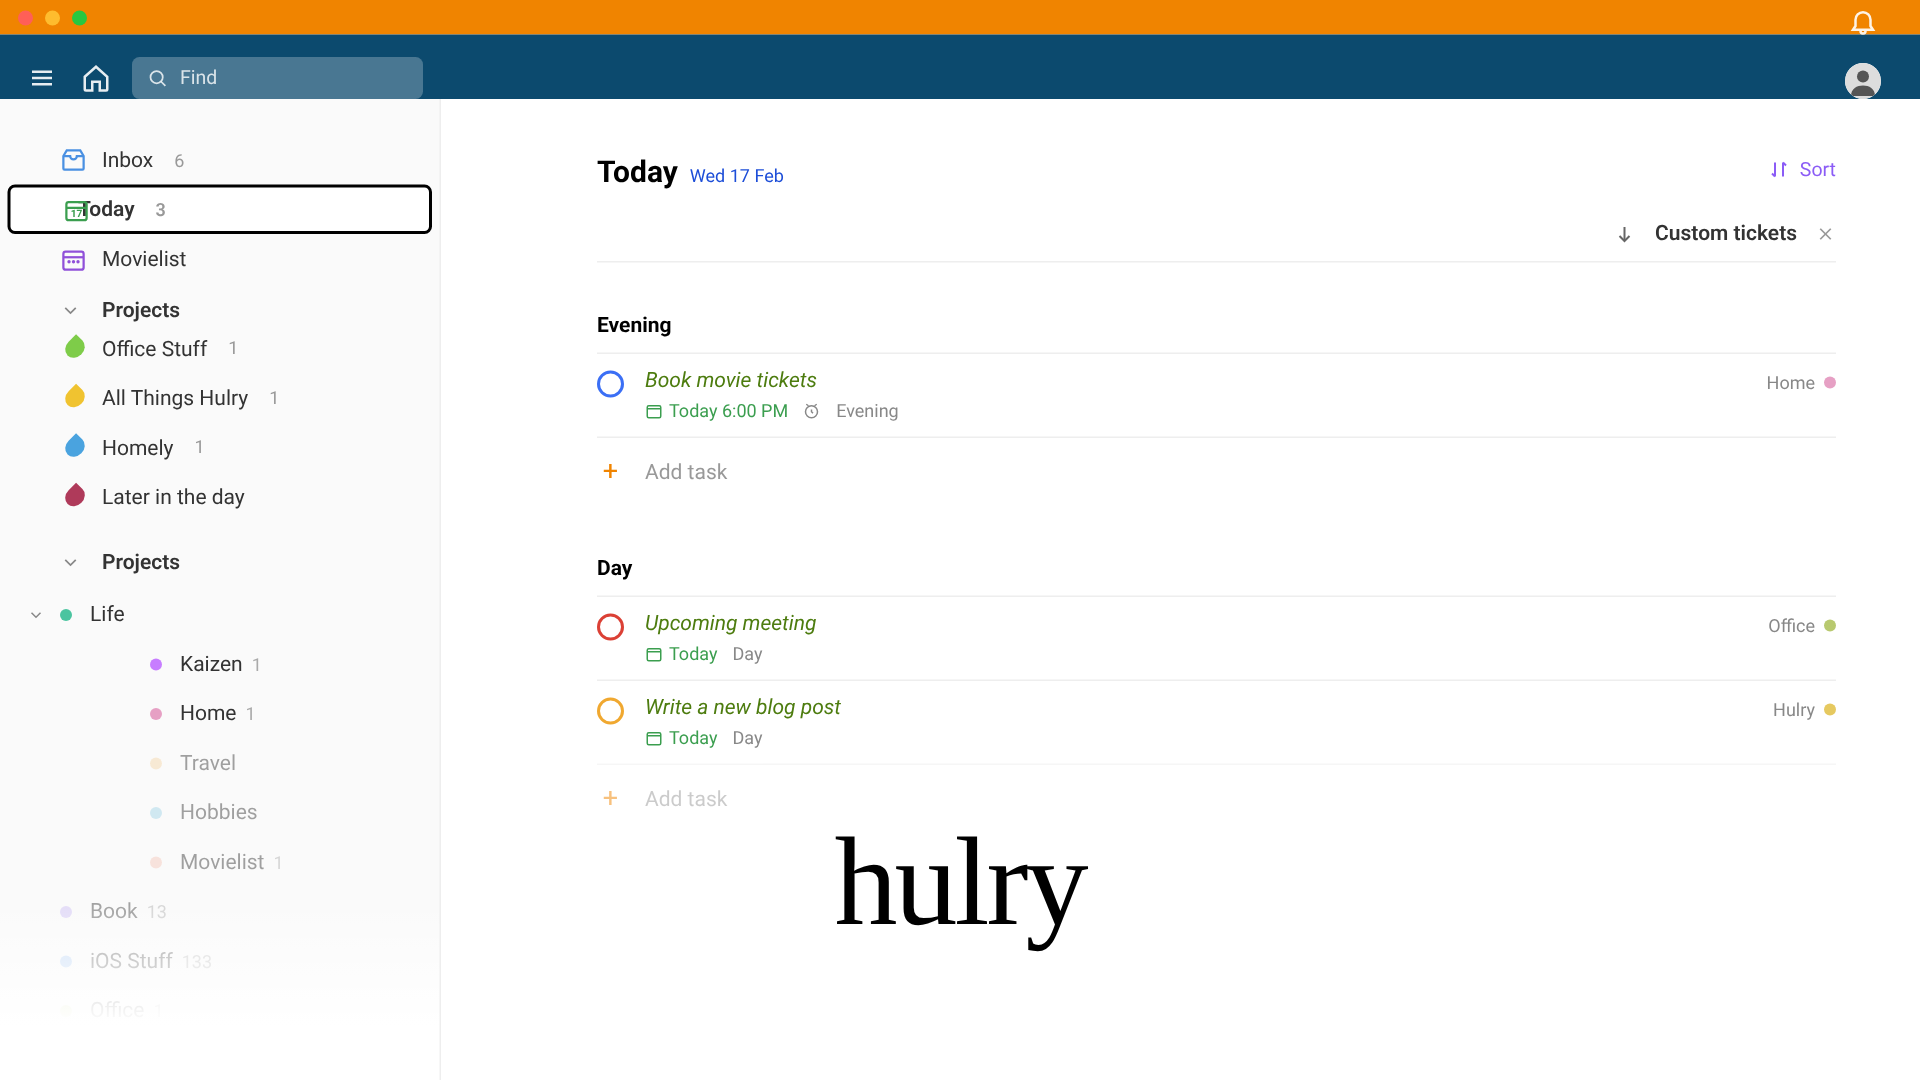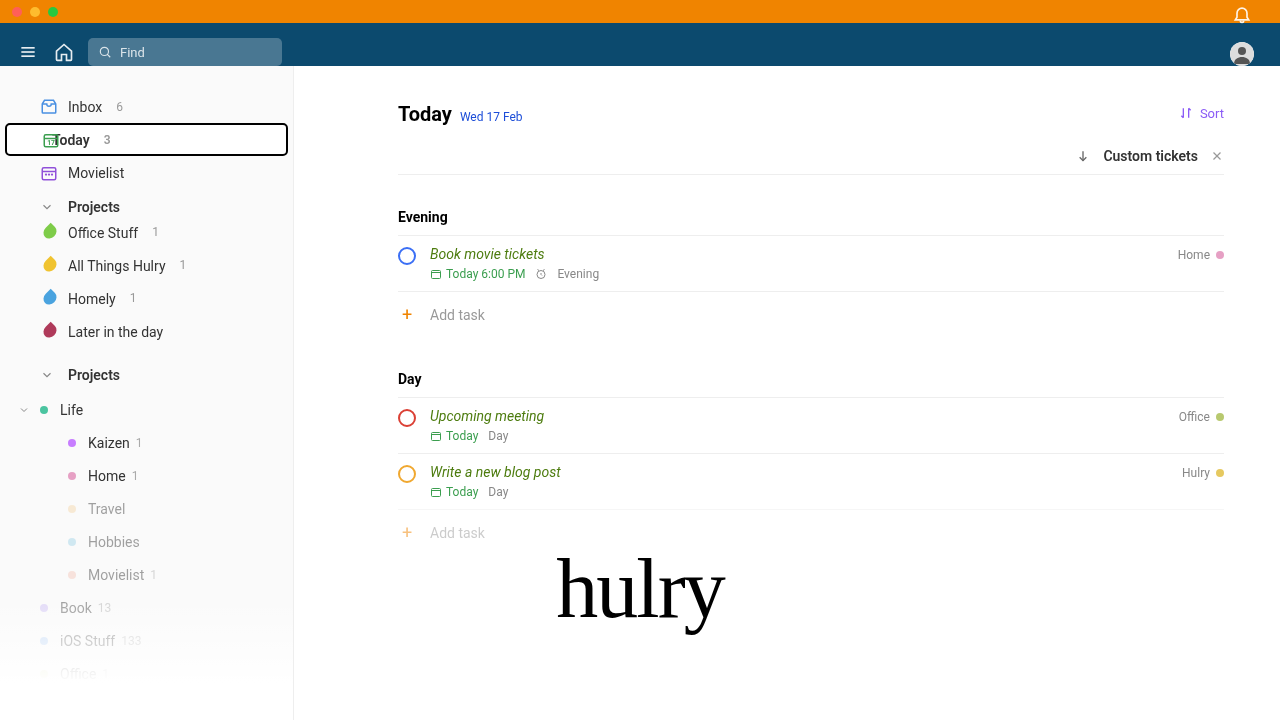--- a/index.html
+++ b/index.html
@@ -37,21 +37,21 @@
 .section-header .chevron { position: absolute; left: 40px; color: #888; }
 .section-header .label { margin-left: 28px; }
 
 .filter-item { height: 33px; display: flex; padding: 0 12px 0 40px; font-size: 14px; color: #333; cursor: pointer; gap: 10px; position: relative; }
 .filter-item .drop { width: 12px; height: 14px; border-radius: 0 50% 50% 50%; transform: rotate(45deg); position: absolute; left: 44px; }
 .filter-item .label { margin-left: 28px; }
 .filter-item .count { color: #999; font-size: 12px; margin-left: 4px; }
 
 .project-item { height: 33px; display: flex; align-items: center; padding: 0 12px 0 40px; font-size: 14px; color: #333; cursor: pointer; position: relative; }
 .project-item.top { padding-left: 40px; }
-.project-item.nested { padding-left: 68px; }
+.project-item.nested { padding-left: 68px; margin-left: 32px; }
 .project-item .expand { position: absolute; left: 18px; color: #888; }
 .project-item .dot { width: 8px; height: 8px; border-radius: 50%; margin-right: 12px; }
 .project-item .count { color: #aaa; font-size: 12px; margin-left: 6px; }
 .project-item.faded { opacity: 0.45; }
 
 
 .main { flex: 1; padding: 36px 56px 0 104px; position: relative; }
 .page-header { display: flex; align-items: baseline; justify-content: space-between; }
 .page-title-wrap { display: flex; align-items: baseline; gap: 8px; }
 .page-title { font-size: 20px; font-weight: 700; }

